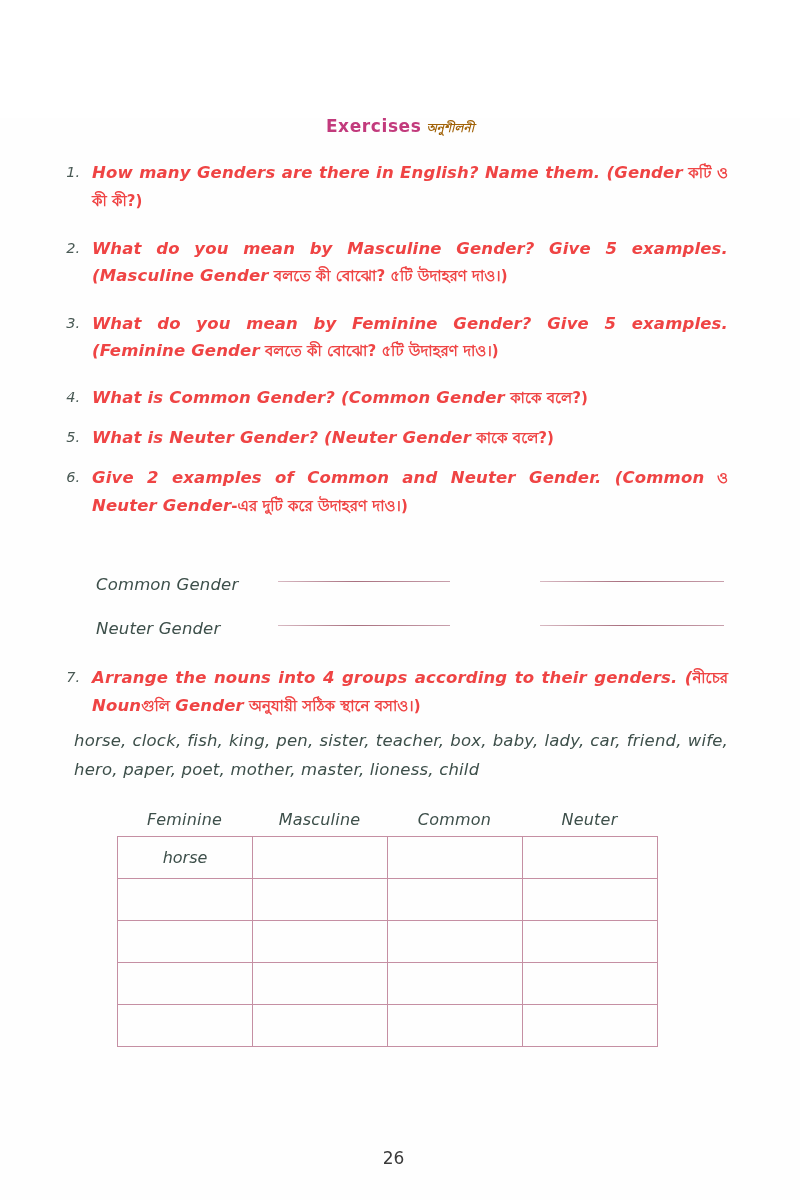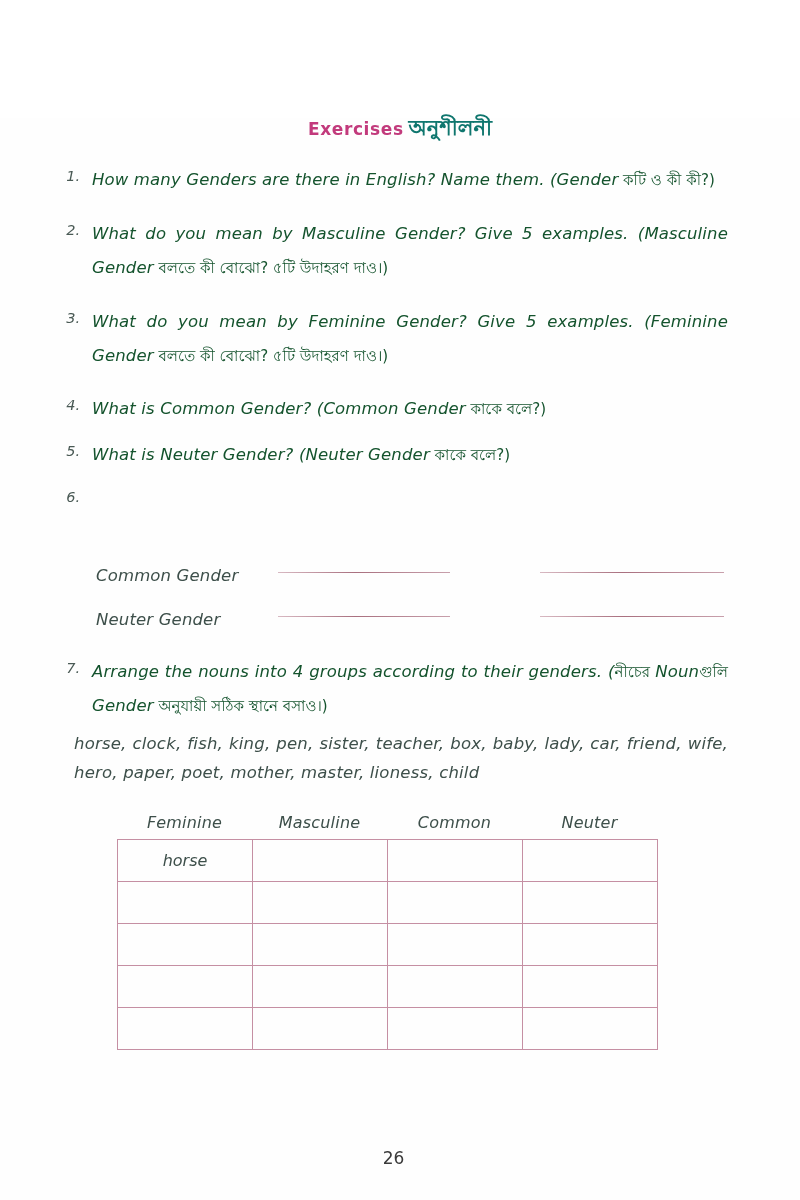--- a/index.html
+++ b/index.html
@@ -31,24 +31,25 @@
   }
   .title-en {
     font-family: "DejaVu Sans", sans-serif;
     font-size: 17px;
     font-weight: 600;
     letter-spacing: 0.6px;
     color: #c23a7c;
   }
   .title-bn {
     font-family: "DejaVu Sans", sans-serif;
-    font-size: 21px;
+    font-size: 12px;
     font-weight: 600;
-    color: #0f766e;
+    color: #a16207;
     margin-left: 5px;
+    font-style: italic;
   }
 
   
   .qlist {
     margin: 0;
     padding: 0;
     list-style: none;
     position: relative;
   }
   .qitem {
@@ -65,25 +66,26 @@
     font-size: 14.5px;
     font-style: italic;
     font-family: "DejaVu Sans", sans-serif;
     color: #4a5a55;
     line-height: 27px;
   }
   .qtext {
     flex: 1 1 auto;
     font-size: 16.5px;
     font-style: italic;
-    line-height: 34px;
+    line-height: 27px;
     text-align: justify;
     font-family: "DejaVu Sans", sans-serif;
-    color: #14532d;
+    color: #ef4444;
     letter-spacing: 0.15px;
+    font-weight: bold;
   }
   .qtext .bn {
     font-style: normal;
     font-family: "DejaVu Sans", sans-serif;
     font-size: 15px;
     letter-spacing: 0;
   }
 
   
   .qitem.q1 { padding-top: 24px; }
@@ -214,20 +216,21 @@
       <div class="qtext"><span>What is Common Gender? (Common Gender</span><span class="bn"> কাকে বলে?)</span></div>
     </div>
 
     <div class="qitem q5">
       <div class="qnum">5.</div>
       <div class="qtext"><span>What is Neuter Gender? (Neuter Gender</span><span class="bn"> কাকে বলে?)</span></div>
     </div>
 
     <div class="qitem q6">
       <div class="qnum">6.</div>
+      <div class="qtext"><span>Give 2 examples of Common and Neuter Gender. (Common</span><span class="bn"> ও </span><span>Neuter Gender</span><span class="bn">-এর দুটি করে উদাহরণ দাও।)</span></div>
     </div>
 
   </div>
 
   <div class="answer-rows">
     <div class="answer-row">
       <div class="answer-label">Common Gender</div>
       <div class="blank-line a"></div>
       <div class="blank-gap"></div>
       <div class="blank-line b"></div>

